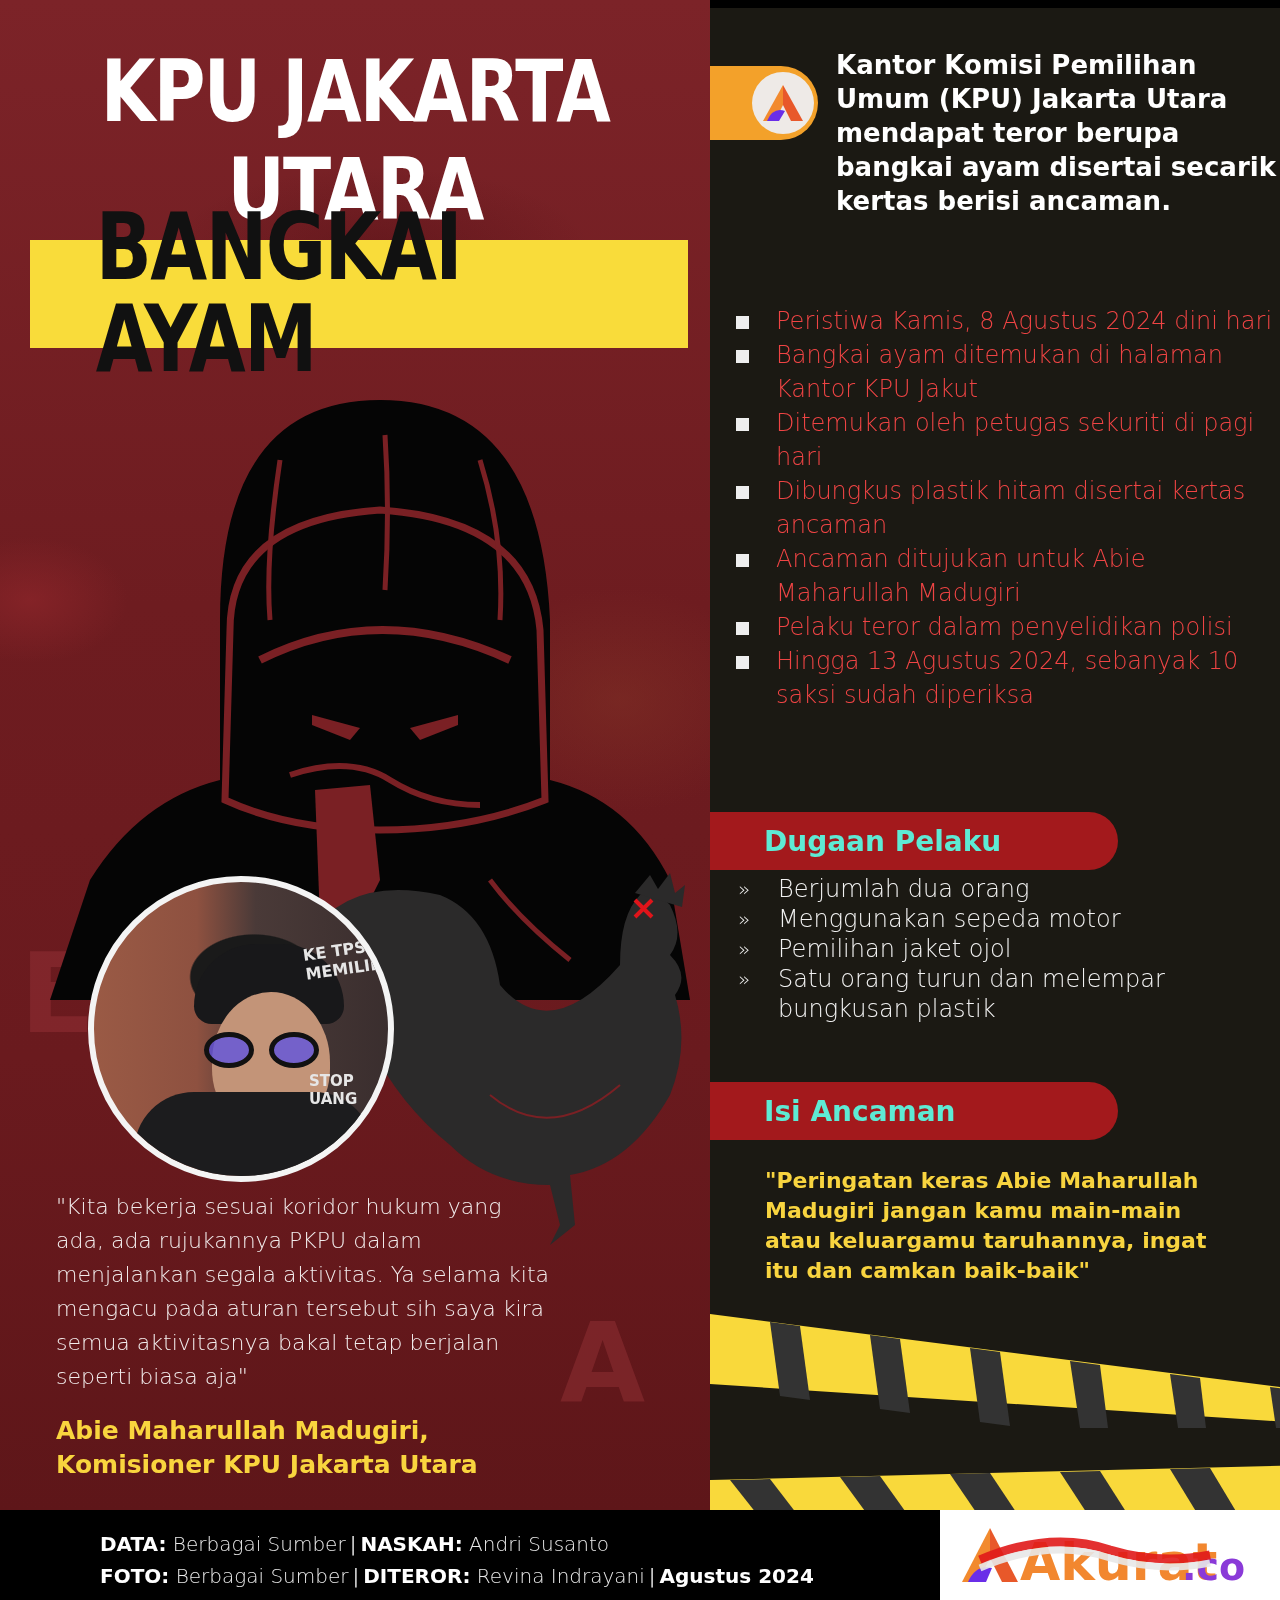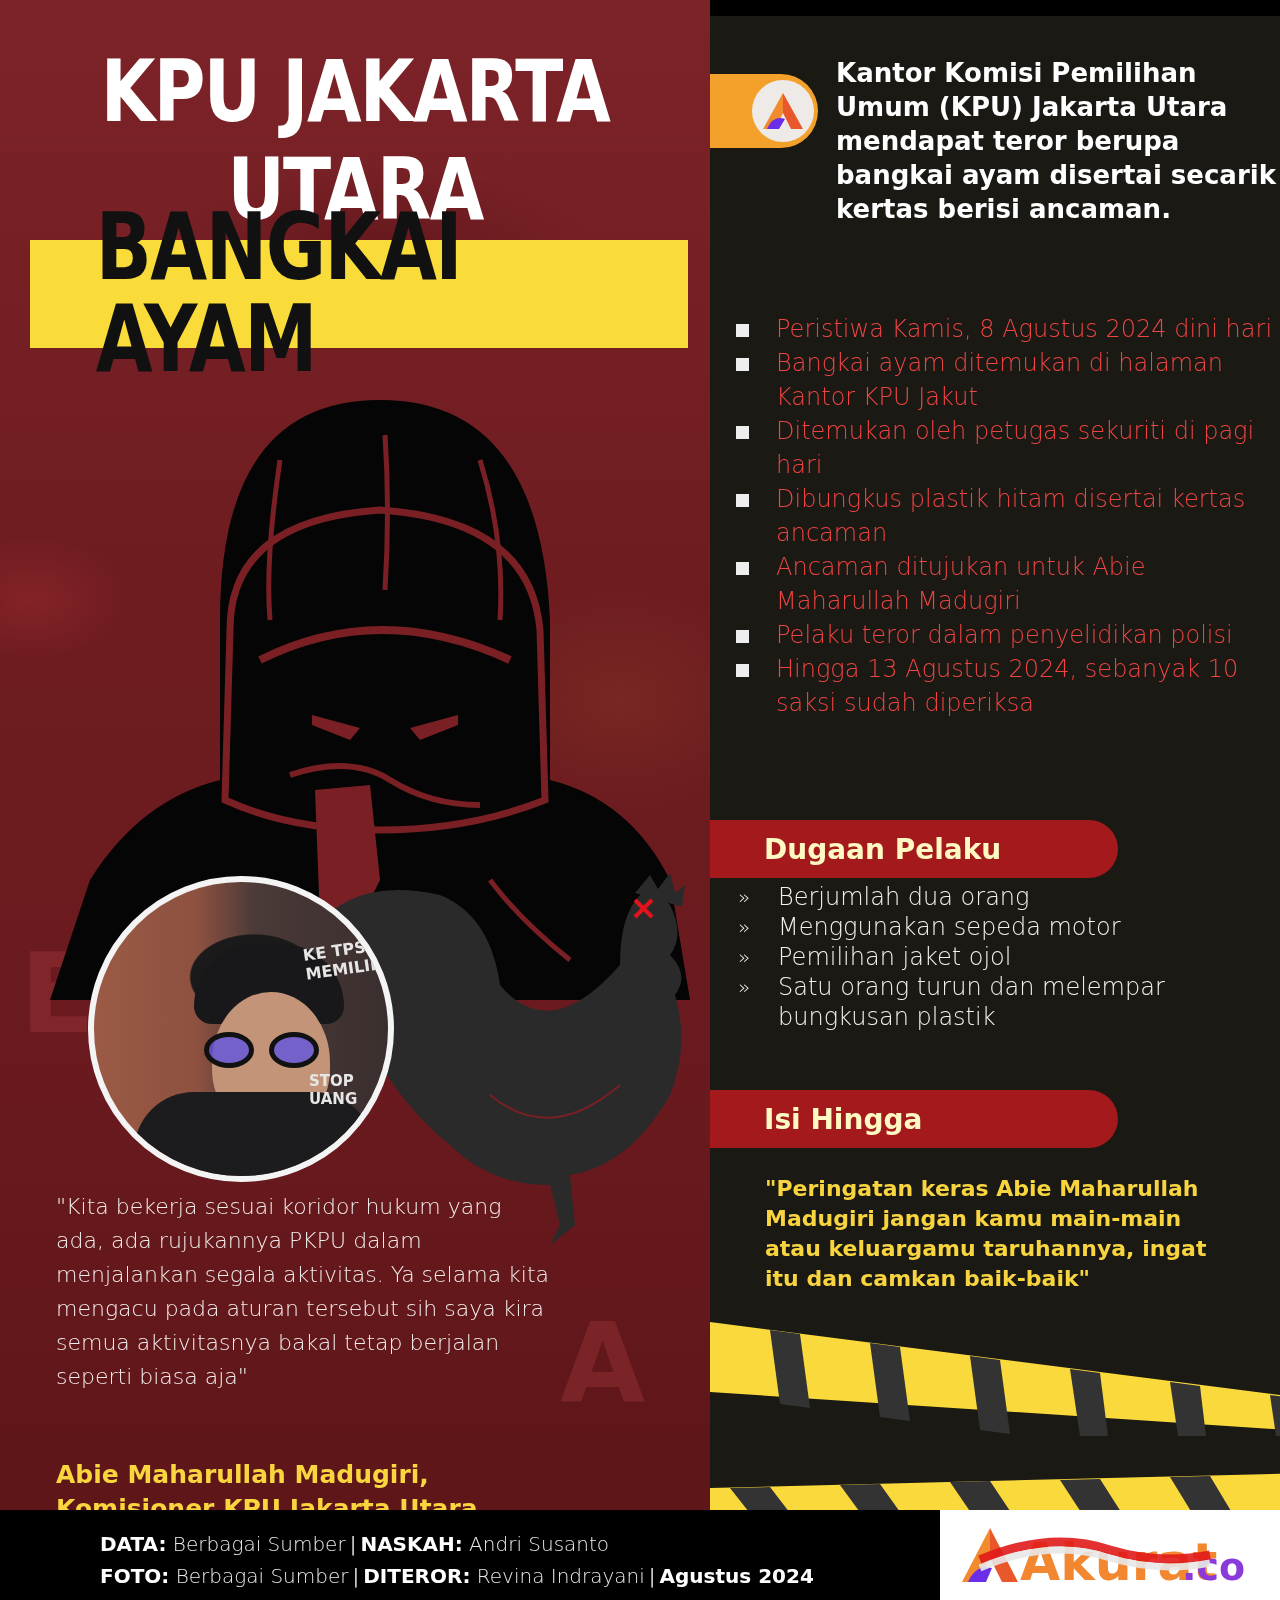--- a/index.html
+++ b/index.html
@@ -65,26 +65,26 @@
     font-family:"DejaVu Sans", sans-serif; transform:rotate(-8deg); }
   .photo .sign2 { position:absolute; left:215px; top:190px; font-size:15px; font-weight:bold; color:#e6e6e6;
     font-family:"DejaVu Sans", sans-serif; }
 
   .quote {
     position:absolute; left:56px; top:1190px; width:500px;
     color:#f2ecec; font-family:"DejaVu Sans", sans-serif; font-size:22px; line-height:34px; font-weight:300;
   }
   .quote-author {
     position:absolute; left:56px; top:1414px; width:560px;
-    color:#f9d53e; font-family:"DejaVu Sans", sans-serif; font-size:25px; font-weight:bold; line-height:34px;margin-top:44px;
+    color:#f9d53e; font-family:"DejaVu Sans", sans-serif; font-size:25px; font-weight:bold; line-height:34px;
   }
 
   
   .right {
-    position:absolute; left:710px; top:16px; width:570px; height:1510px; background:#1b1913; overflow:hidden;
+    position:absolute; left:710px; top:8px; width:570px; height:1510px; background:#1b1913; overflow:hidden;
   }
   .logo-tab {
     position:absolute; left:0; top:58px; width:108px; height:74px; background:#f3a12a;
     border-radius:0 37px 37px 0;
   }
   .logo-circle {
     position:absolute; left:42px; top:6px; width:62px; height:62px; border-radius:50%; background:#eeeae7;
     display:flex; align-items:center; justify-content:center;
   }
   .intro {
@@ -95,21 +95,21 @@
   .facts li {
     position:relative; padding-left:40px; color:#ef4444; font-family:"DejaVu Sans", sans-serif;
     font-size:24px; line-height:34px; font-weight:300;
   }
   .facts li .bullet { position:absolute; left:0; top:12px; width:13px; height:13px; background:#eee; }
 
   .section-bar {
     position:absolute; left:0; width:408px; height:58px; background:#a3191c; border-radius:0 29px 29px 0;
     display:flex; align-items:center;
   }
-  .section-bar span { margin-left:54px; color:#fef9c3; font-family:"DejaVu Sans", sans-serif; font-weight:bold; font-size:28px; }
+  .section-bar span { margin-left:54px; color:#5eead4; font-family:"DejaVu Sans", sans-serif; font-weight:bold; font-size:28px; }
 
   .suspects { position:absolute; left:28px; top:866px; width:540px; list-style:none; }
   .suspects li { position:relative; padding-left:40px; color:#f1f1f1; font-family:"DejaVu Sans", sans-serif;
     font-size:24px; line-height:30px; font-weight:300; }
   .suspects li .chev { position:absolute; left:0; top:0; font-size:20px; }
 
   .threat {
     position:absolute; left:55px; top:1158px; width:470px;
     color:#f8d43f; font-family:"DejaVu Sans", sans-serif; font-weight:bold; font-size:22px; line-height:30px;
   }
@@ -203,21 +203,21 @@
     <span>Dugaan Pelaku</span>
   </div>
   <ul class="suspects">
     <li><span class="chev">»</span><span>Berjumlah dua orang</span></li>
     <li><span class="chev">»</span><span>Menggunakan sepeda motor</span></li>
     <li><span class="chev">»</span><span>Pemilihan jaket ojol</span></li>
     <li><span class="chev">»</span><span>Satu orang turun dan melempar bungkusan plastik</span></li>
   </ul>
 
   <div class="section-bar" style="top:1074px;">
-    <span>Isi Hingga</span>
+    <span>Isi Ancaman</span>
   </div>
   <div class="threat">"Peringatan keras Abie Maharullah Madugiri jangan kamu main-main atau keluargamu taruhannya, ingat itu dan camkan baik-baik"</div>
 
   <svg class="tape" style="top:1300px; height:120px;" viewBox="0 0 640 120">
     <polygon points="0,6 640,88 640,118 0,76" fill="#f9d93b"></polygon>
     <g fill="#333">
       <polygon points="60,14 90,18 100,92 70,88"></polygon>
       <polygon points="160,27 190,31 200,105 170,101"></polygon>
       <polygon points="260,40 290,44 300,118 270,114"></polygon>
       <polygon points="360,53 390,57 398,120 370,120"></polygon>

